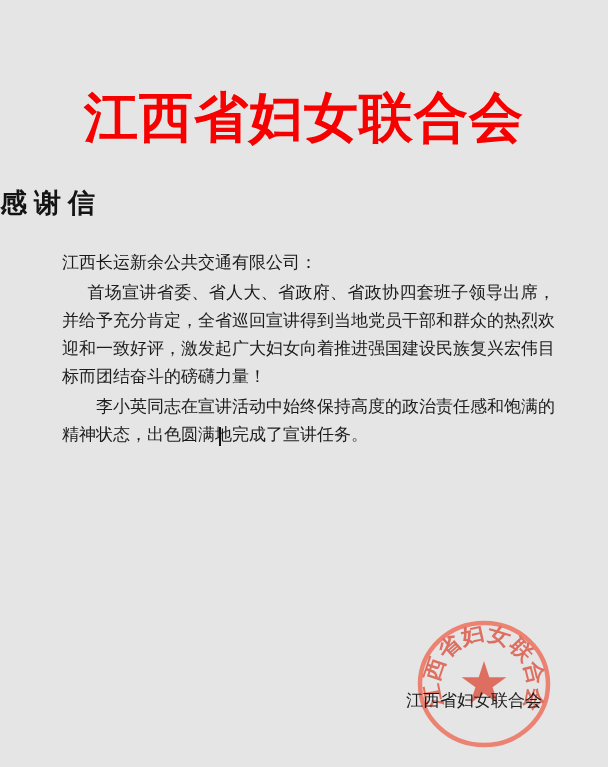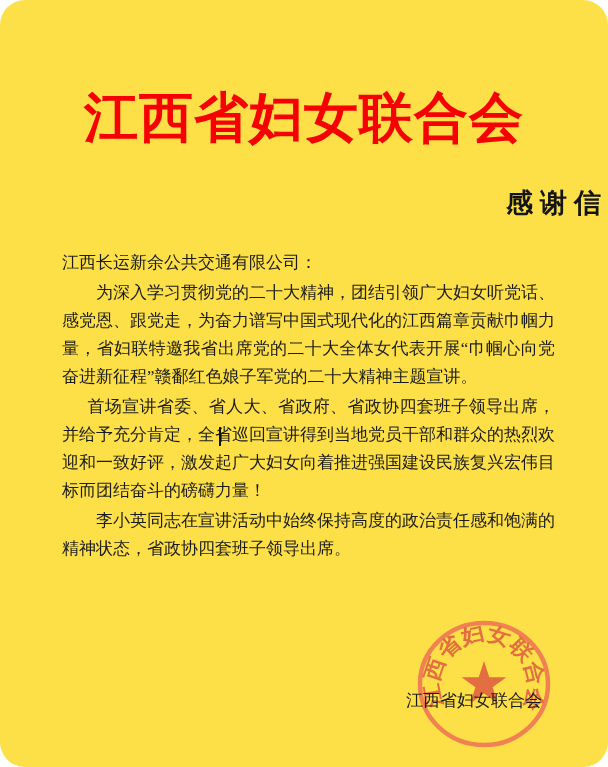--- a/index.html
+++ b/index.html
@@ -1,39 +1,38 @@
 <!DOCTYPE html>
 <html><head>
 <meta charset="utf-8">
 <style>
   html,body{margin:0;padding:0;background:#ffffff;}
   .page{
     position:relative;
     width:608px;height:767px;
-    background:#fde047;
+    background:#e5e5e5;
     overflow:hidden;
     font-family:"Liberation Serif","DejaVu Serif",serif;
     color:#1b1b1b;
-    border-radius:25px;
   }
   .letterhead{
     position:absolute;
     top:88px;left:0;right:0;
     text-align:center;
     font-size:54px;
     font-weight:bold;
     letter-spacing:1px;
     color:#f70000;
     line-height:60px;
     white-space:nowrap;
   }
   .doc-title{
     position:absolute;
     top:188px;left:0;right:0;
-    text-align:right;
+    text-align:left;
     font-size:27px;
     font-weight:bold;
     letter-spacing:7px;
     color:#141414;
     line-height:30px;
   }
   .body-text{
     position:absolute;
     top:249px;left:62px;
     width:493px;
@@ -76,23 +75,22 @@
 <body>
 
 <div class="page">
 
   <div class="letterhead">江西省妇女联合会</div>
 
   <div class="doc-title">感谢信</div>
 
   <div class="body-text">
     <p class="salutation">江西长运新余公共交通有限公司：</p>
-    <p class="para-1">为深入学习贯彻党的二十大精神，团结引领广大妇女听党话、感党恩、跟党走，为奋力谱写中国式现代化的江西篇章贡献巾帼力量，省妇联特邀我省出席党的二十大全体女代表开展“巾帼心向党奋进新征程”赣鄱红色娘子军党的二十大精神主题宣讲。</p>
     <p class="para-2">首场宣讲省委、省人大、省政府、省政协四套班子领导出席，并给予充分肯定，全省巡回宣讲得到当地党员干部和群众的热烈欢迎和一致好评，激发起广大妇女向着推进强国建设民族复兴宏伟目标而团结奋斗的磅礴力量！</p>
-    <p class="para-3">李小英同志在宣讲活动中始终保持高度的政治责任感和饱满的精神状态，省政协四套班子领导出席。</p>
+    <p class="para-3">李小英同志在宣讲活动中始终保持高度的政治责任感和饱满的精神状态，出色圆满地完成了宣讲任务。</p>
   </div>
 
   <div class="caret"></div>
 
   <div class="stamp">
     <svg width="140" height="132" viewBox="0 0 140 132" xmlns="http://www.w3.org/2000/svg">
       <g opacity="0.8">
         <ellipse cx="70" cy="64" rx="64" ry="61" fill="none" stroke="#ee6a55" stroke-width="4.5"></ellipse>
         <path id="sealArc" d="M 29.3 85.1 A 45 45 0 1 1 110.7 85.1" fill="none"></path>
         <text font-size="21" fill="#dd5240" font-weight="bold" font-family="'Liberation Serif','DejaVu Serif',serif">

